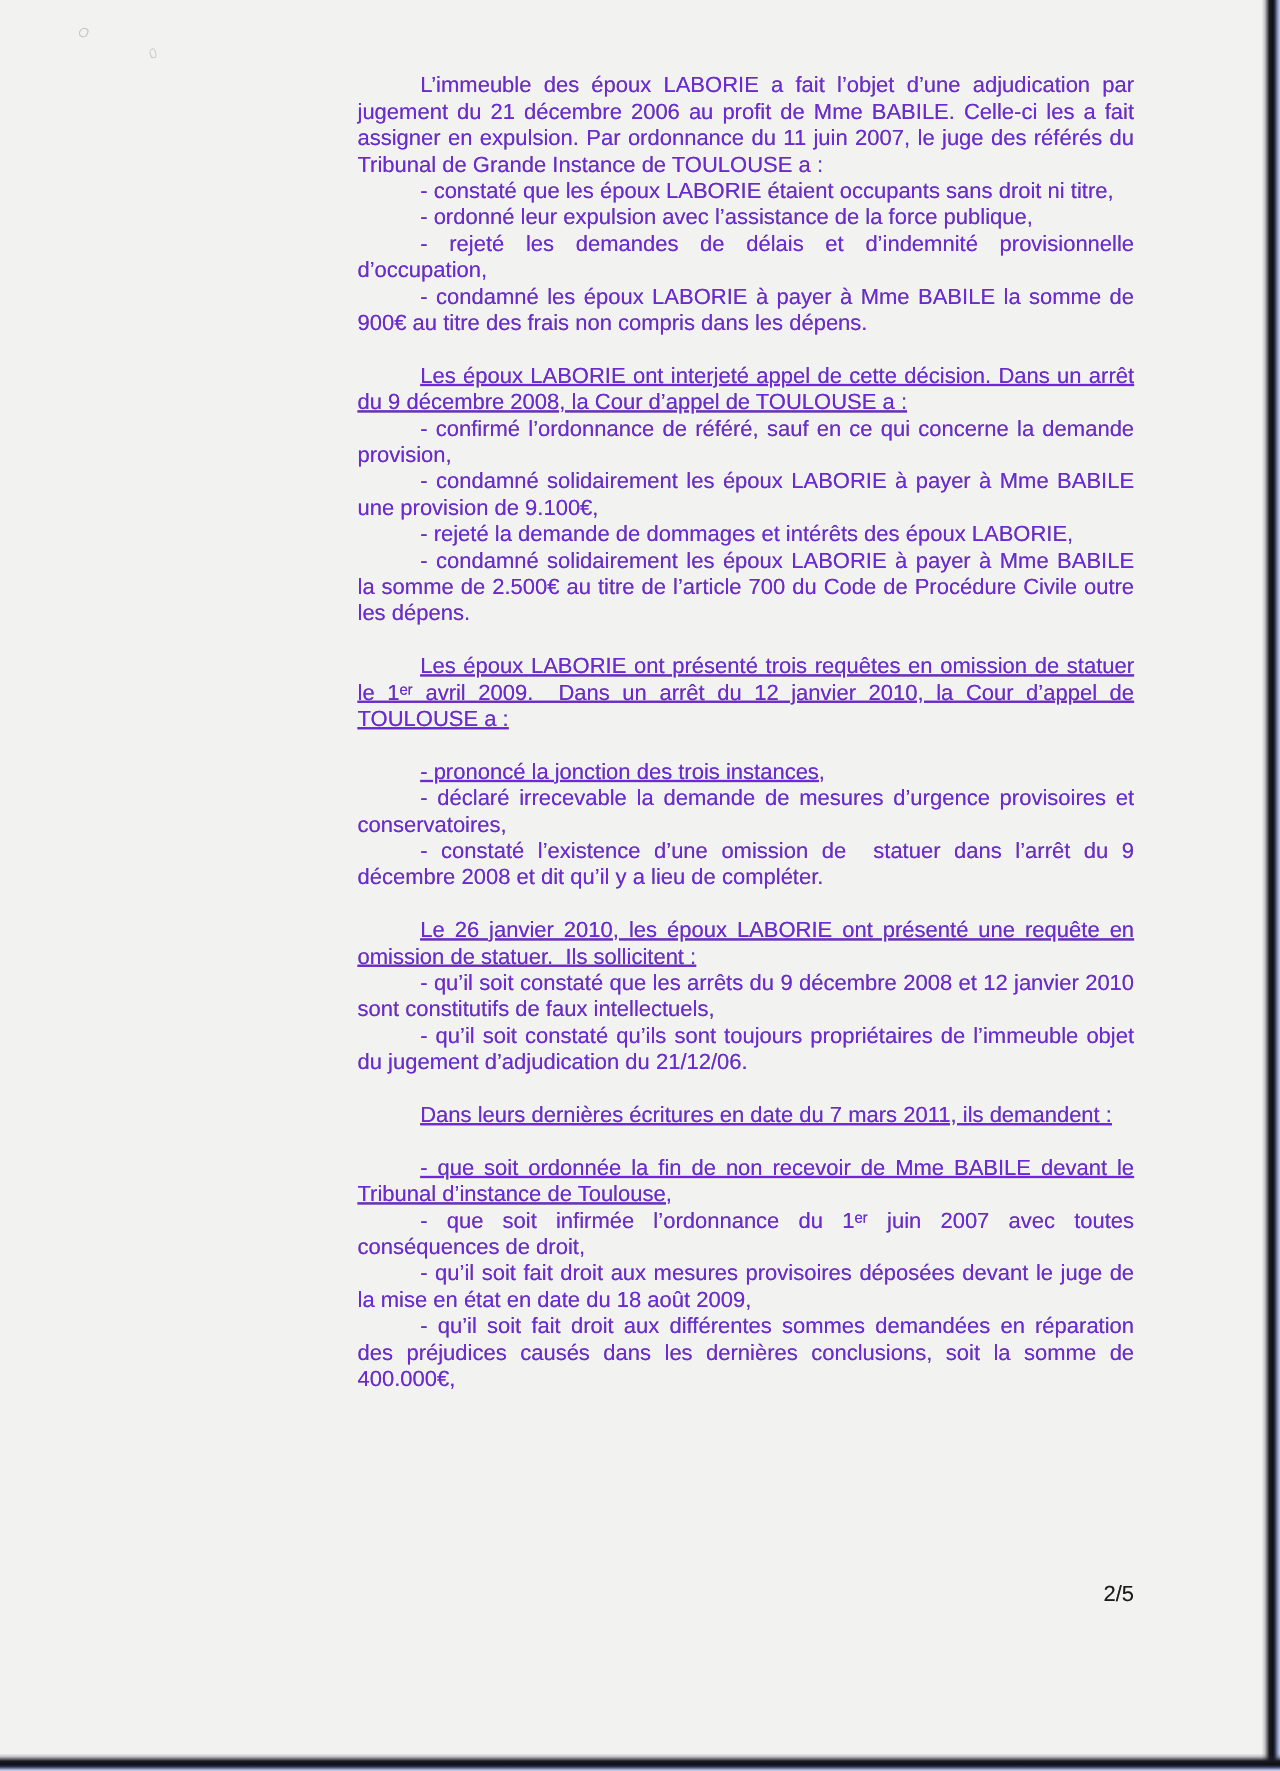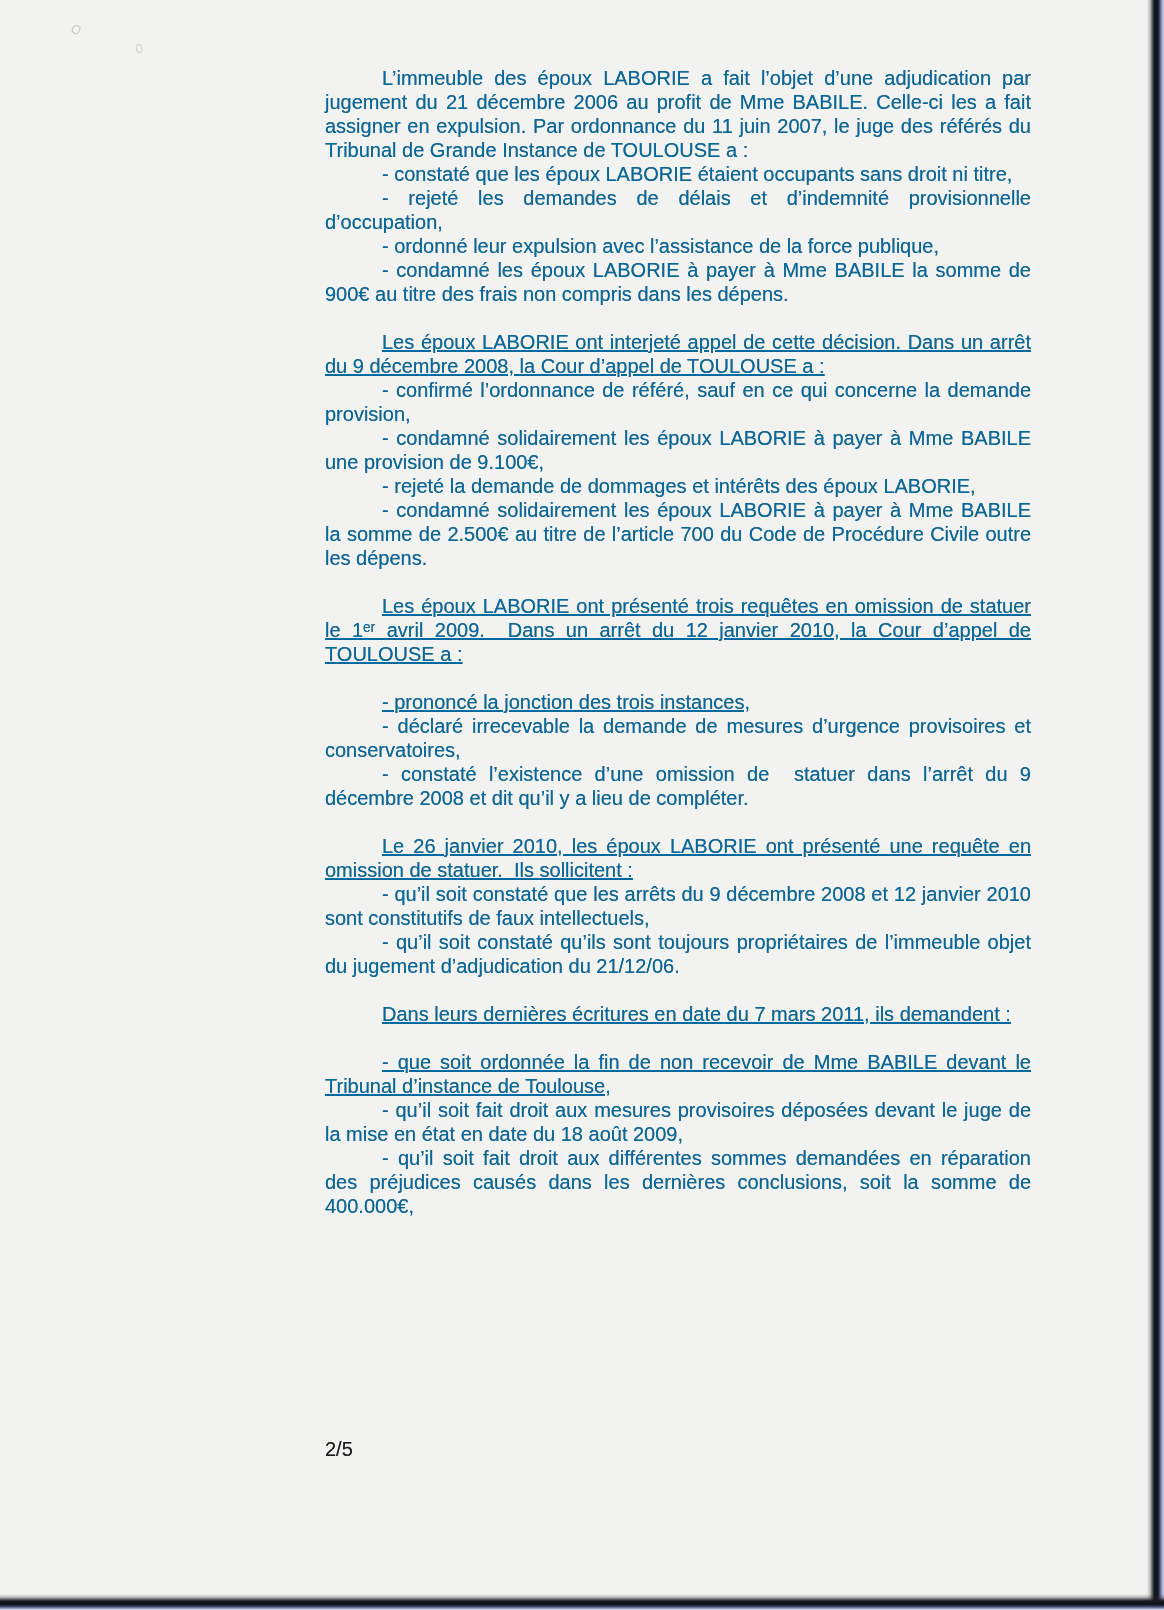--- a/index.html
+++ b/index.html
@@ -15,38 +15,38 @@
     overflow: hidden;
     font-family: "Liberation Sans", "DejaVu Sans", sans-serif;
   }
   .content {
     position: absolute;
     left: 325px;
     top: 66px;
     width: 706px;
     font-size: 20px;
     line-height: 24px;
-    color: #0369a1;
+    color: #6d28d9;
     text-align: justify;
     text-shadow: 0 0 0.5px rgba(30,30,30,0.55);
   }
   .content p {
     margin: 0;
     text-indent: 57px;
   }
   .content p.gap {
     margin-top: 24px;
     text-decoration: underline;
   }
   .footer {
     position: absolute;
     left: 325px;
     top: 1438px;
     width: 706px;
-    text-align: left;
+    text-align: right;
     font-size: 20px;
     color: #1c1c1c;
     text-shadow: 0 0 0.5px rgba(30,30,30,0.55);
   }
   
   .edge-right {
     position: absolute;
     top: 0; right: 0; bottom: 0;
     width: 17px;
     background: linear-gradient(to right,
@@ -84,37 +84,38 @@
   .speck-2 { left: 136px; top: 44px; width: 4px; height: 7px; transform: rotate(-15deg); border-color: rgba(150,150,150,0.4); }
 </style>
 </head>
 <body>
 
 <div class="page">
 
   <div class="content">
     <p>L’immeuble des époux LABORIE a fait l’objet d’une adjudication par jugement du 21 décembre 2006 au profit de Mme BABILE. Celle-ci les a fait assigner en expulsion. Par ordonnance du 11 juin 2007, le juge des référés du Tribunal de Grande Instance de TOULOUSE a&nbsp;:</p>
     <p>- constaté que les époux LABORIE étaient occupants sans droit ni titre,</p>
+    <p>- ordonné leur expulsion avec l’assistance de la force publique,</p>
     <p>- rejeté les demandes de délais et d’indemnité provisionnelle d’occupation,</p>
-    <p>- ordonné leur expulsion avec l’assistance de la force publique,</p>
     <p>- condamné les époux LABORIE à payer à Mme BABILE la somme de 900€ au titre des frais non compris dans les dépens.</p>
     <p class="gap">Les époux LABORIE ont interjeté appel de cette décision. Dans un arrêt du 9 décembre 2008, la Cour d’appel de TOULOUSE a&nbsp;:</p>
     <p>- confirmé l’ordonnance de référé, sauf en ce qui concerne la demande provision,</p>
     <p>- condamné solidairement les époux LABORIE à payer à Mme BABILE une provision de 9.100€,</p>
     <p>- rejeté la demande de dommages et intérêts des époux LABORIE,</p>
     <p>- condamné solidairement les époux LABORIE à payer à Mme BABILE la somme de 2.500€ au titre de l’article 700 du Code de Procédure Civile outre les dépens.</p>
     <p class="gap">Les époux LABORIE ont présenté trois requêtes en omission de statuer le 1ᵉʳ avril 2009.&nbsp; Dans un arrêt du 12 janvier 2010, la Cour d’appel de TOULOUSE a&nbsp;:</p>
     <p class="gap">- prononcé la jonction des trois instances,</p>
     <p>- déclaré irrecevable la demande de mesures d’urgence provisoires et conservatoires,</p>
     <p>- constaté l’existence d’une omission de&nbsp; statuer dans l’arrêt du 9 décembre 2008 et dit qu’il y a lieu de compléter.</p>
     <p class="gap">Le 26 janvier 2010, les époux LABORIE ont présenté une requête en omission de statuer.&nbsp; Ils sollicitent&nbsp;:</p>
     <p>- qu’il soit constaté que les arrêts du 9 décembre 2008 et 12 janvier 2010 sont constitutifs de faux intellectuels,</p>
     <p>- qu’il soit constaté qu’ils sont toujours propriétaires de l’immeuble objet du jugement d’adjudication du 21/12/06.</p>
     <p class="gap">Dans leurs dernières écritures en date du 7&nbsp;mars&nbsp;2011, ils demandent&nbsp;:</p>
     <p class="gap">- que soit ordonnée la fin de non recevoir de Mme BABILE devant le Tribunal d’instance de Toulouse,</p>
+    <p>- que soit infirmée l’ordonnance du 1ᵉʳ juin 2007 avec toutes conséquences de droit,</p>
     <p>- qu’il soit fait droit aux mesures provisoires déposées devant le juge de la mise en état en date du 18 août 2009,</p>
     <p>- qu’il soit fait droit aux différentes sommes demandées en réparation des préjudices causés dans les dernières conclusions, soit la somme de 400.000€,</p>
   </div>
 
   <div class="footer">2/5</div>
 
   <div class="speck speck-1"></div>
   <div class="speck speck-2"></div>
 
   <div class="edge-right"></div>

